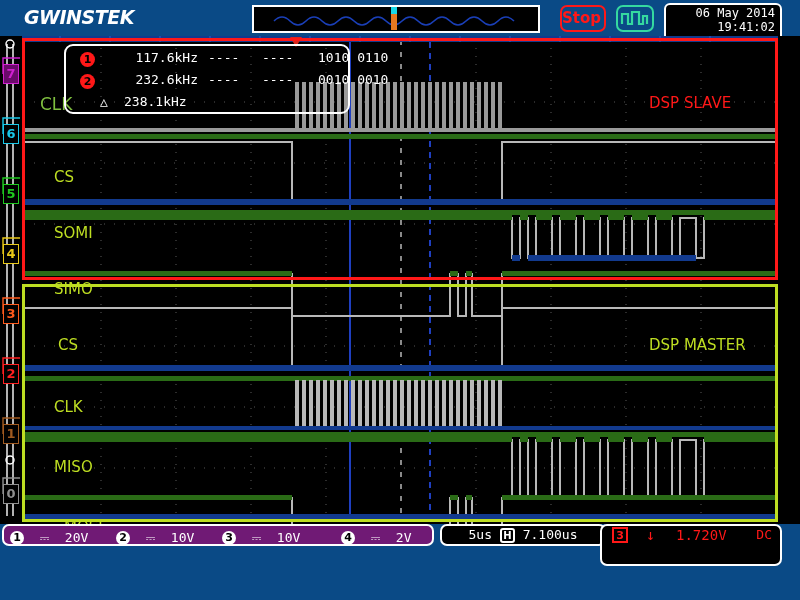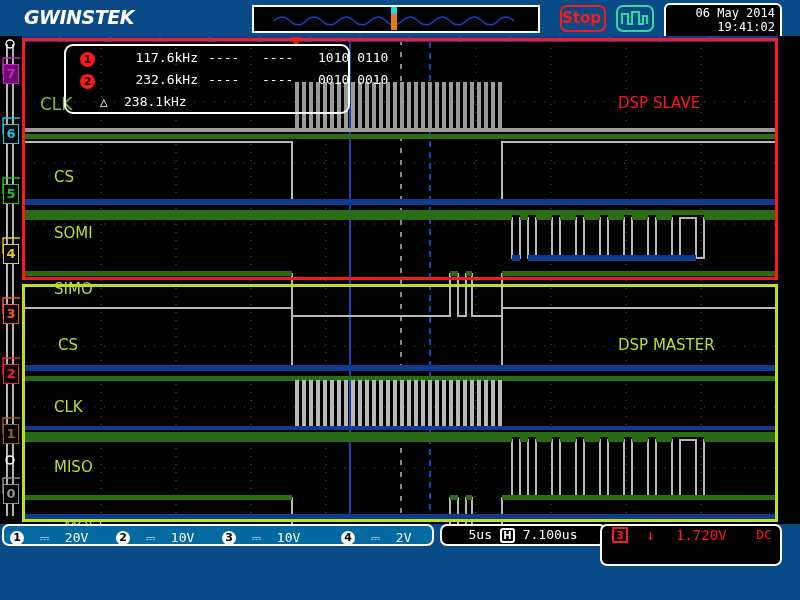--- a/index.html
+++ b/index.html
@@ -57,21 +57,21 @@
     text-align: center; line-height: 18px; background: #000;
   }
 
   
   .group-frame { position: absolute; }
   #group-slave  { left: 22px; top: 2px;   width: 756px; height: 242px; border: 3px solid #ff1818; }
   #group-master { left: 22px; top: 248px; width: 756px; height: 238px; border: 3px solid #bede22; }
 
   .group-title {
     position: absolute; font-family: "DejaVu Sans", sans-serif;
-    font-size: 15px; white-space: nowrap;
+    font-size: 15px; white-space: nowrap; margin-left: 31px;
   }
   #title-slave  { left: 618px; top: 58px;  color: #ff1818; }
   #title-master { left: 618px; top: 300px; color: #bede22; }
 
   .sig-label {
     position: absolute; font-family: "DejaVu Sans", sans-serif;
     font-size: 15px; color: #bede22; white-space: nowrap;
   }
 
   
@@ -110,21 +110,21 @@
     font-size: 11px; line-height: 12px; text-align: center;
   }
   #freq-badge .f-val {
     position: absolute; right: 26px; top: 1px; color: #ffffff; font-size: 13px;
   }
 
   
   #bottom { position: absolute; left: 0; top: 524px; width: 800px; height: 76px; }
   #chan-panel {
     position: absolute; left: 2px; top: 0px; width: 432px; height: 22px;
-    background: #0369a1; border: 2px solid #ffffff; border-radius: 7px;
+    background: #701a75; border: 2px solid #ffffff; border-radius: 7px;
   }
   .chan-item { position: absolute; top: 1px; height: 18px; white-space: nowrap; }
   .chan-num {
     display: inline-block; width: 14px; height: 14px; border-radius: 50%;
     background: #ffffff; color: #000;
     font-family: "DejaVu Sans", sans-serif; font-weight: bold;
     font-size: 11px; line-height: 14px; text-align: center;
     vertical-align: middle;
   }
   .chan-coup {

